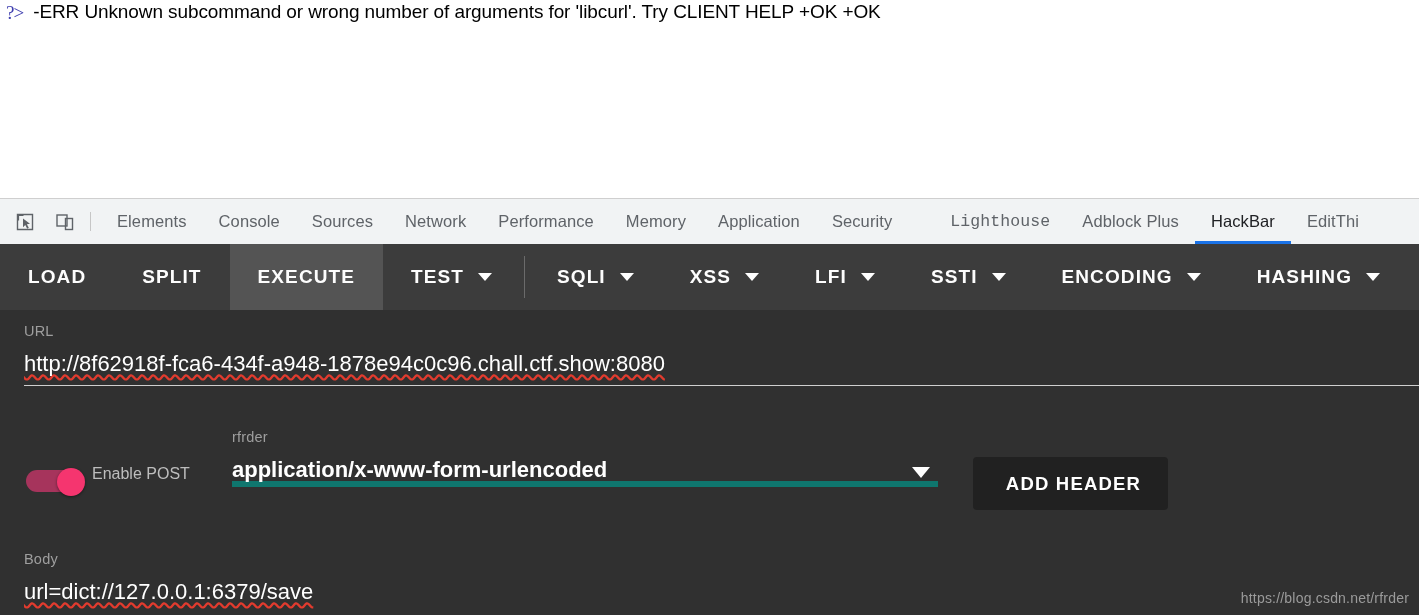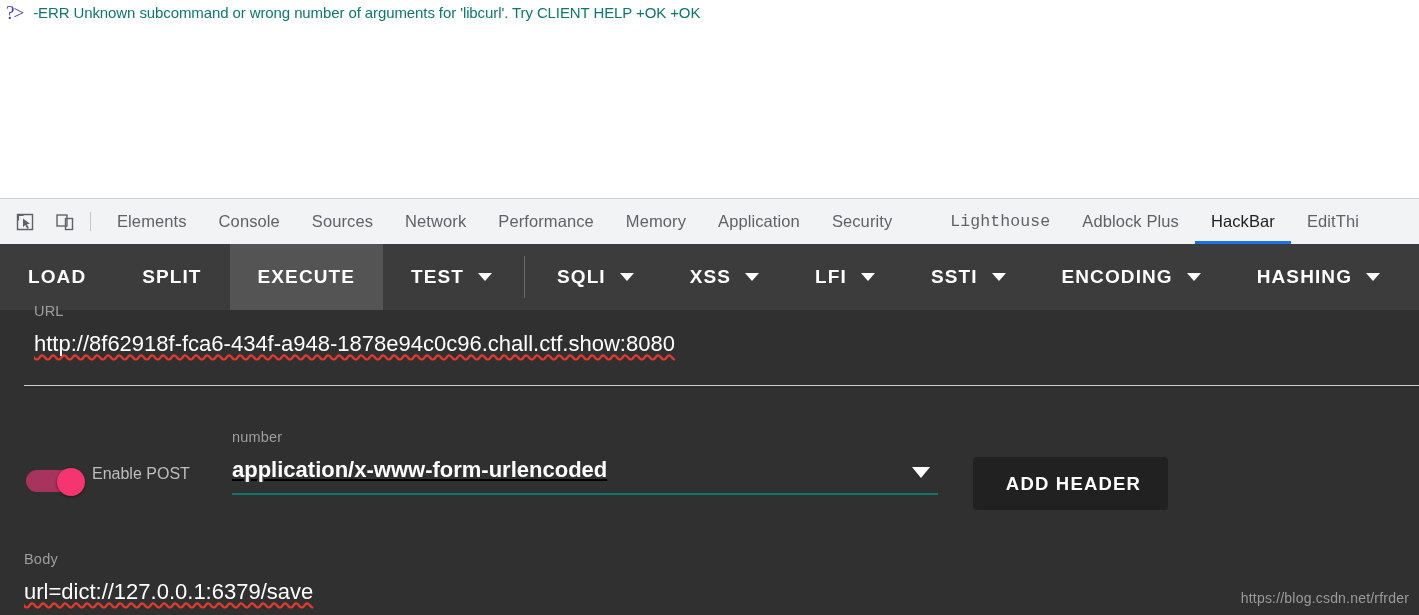--- a/index.html
+++ b/index.html
@@ -37,22 +37,22 @@
   .php-marker {
     font-family: "Liberation Serif", serif;
     font-size: 19px;
     color: #4040b0;
     letter-spacing: -1px;
     margin-right: 10px;
     transform: translateY(1px);
   }
   .console-text {
     font-family: "Liberation Sans", sans-serif;
-    font-size: 15px;
-    color: #0f766e;
+    font-size: 19px;
+    color: #000000;
     letter-spacing: -0.1px;
   }
 
   
   .devtools-tabbar {
     position: absolute;
     left: 0; top: 198px;
     width: 1419px;
     height: 46px;
     background: #f1f3f4;
@@ -163,21 +163,21 @@
     color: #9e9e9e;
     letter-spacing: 0.2px;
     line-height: 1;
   }
   .field-value {
     font-size: 22px;
     color: #ffffff;
     line-height: 1;
     white-space: nowrap;
   }
-  .url-block { top: 60px; margin-left: 10px; }
+  .url-block { top: 80px; }
   .url-block .field-value { margin-top: 14px; }
   .url-underline {
     position: absolute;
     left: 24px;
     top: 141px;
     width: 1395px;
     height: 1px;
     background: #cfcfcf;
   }
   .spell-wavy {
@@ -227,24 +227,22 @@
   .enctype-block {
     position: absolute;
     left: 232px;
     top: -19px;
     width: 706px;
   }
   .enctype-block .field-label { margin-bottom: 14px; }
   .enctype-select {
     position: relative;
     width: 706px;
-    border-bottom: 2px solid #0f766e;
-    padding-bottom: 12px;
-    cursor: pointer;
-    text-decoration: underline;
+    border-bottom: 6px solid #0f766e;
+    cursor: pointer;
   }
   .enctype-select .field-value { font-weight: bold; }
   .sel-caret {
     position: absolute;
     right: 8px;
     top: 8px;
     width: 0; height: 0;
     border-left: 9px solid transparent;
     border-right: 9px solid transparent;
     border-top: 11px solid #ffffff;
@@ -401,21 +399,21 @@
     <div class="url-underline"></div>
 
     <div class="post-row">
       <div class="toggle">
         <div class="toggle-track"></div>
         <div class="toggle-knob"></div>
       </div>
       <div class="post-label">Enable POST</div>
 
       <div class="enctype-block">
-        <div class="field-label">number</div>
+        <div class="field-label">rfrder</div>
         <div class="enctype-select">
           <div class="field-value">application/x-www-form-urlencoded</div>
           <span class="sel-caret"></span>
         </div>
       </div>
 
       <button class="add-header-btn">ADD HEADER</button>
     </div>
 
     <div class="hb-field body-block">

